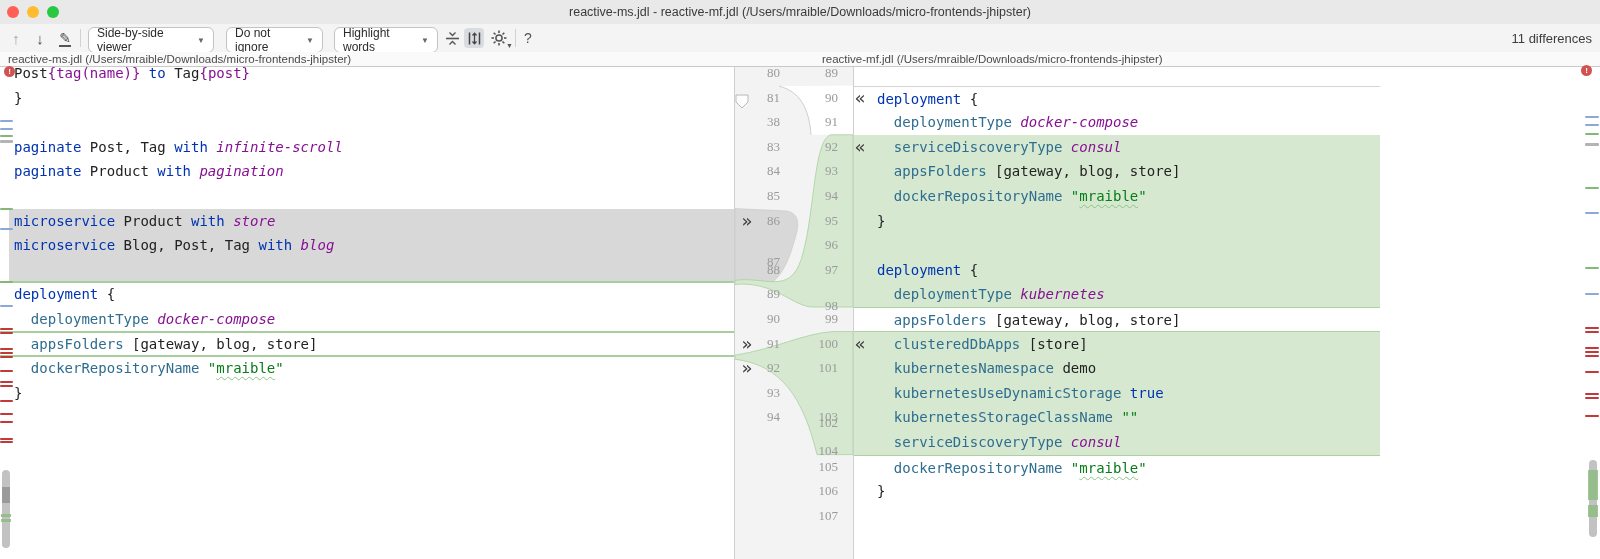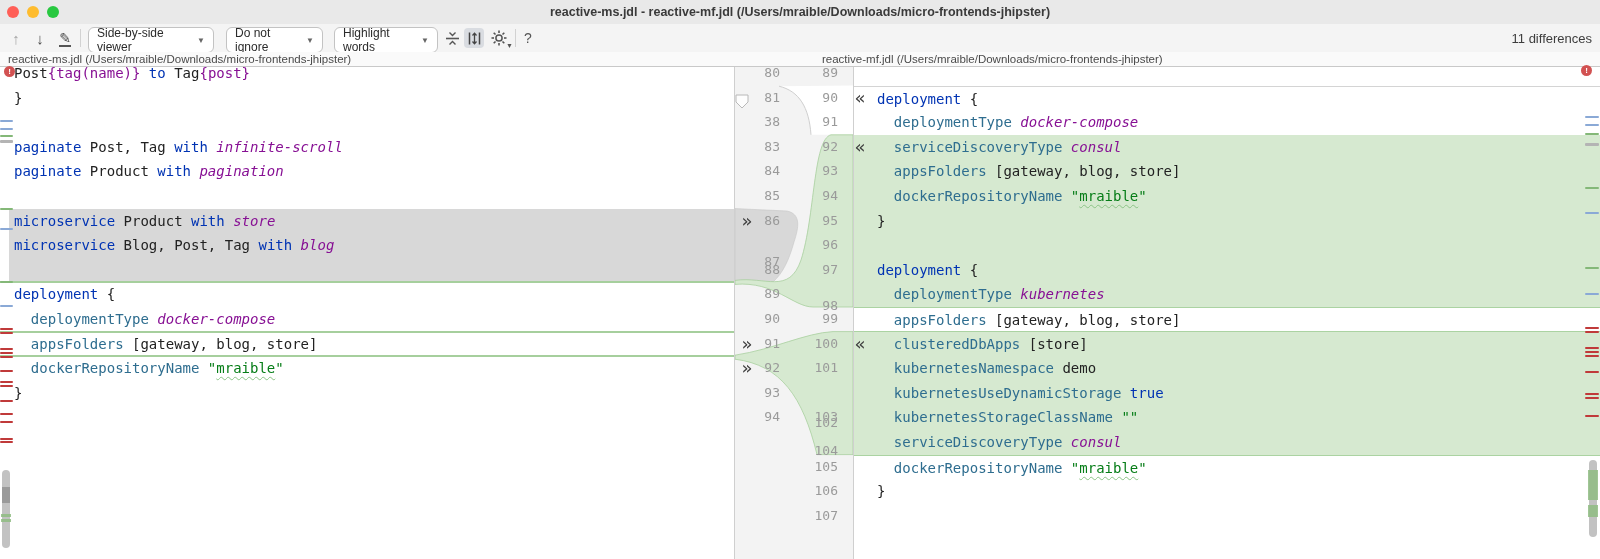--- a/index.html
+++ b/index.html
@@ -6,21 +6,21 @@
   html,body { width:1600px; height:559px; overflow:hidden; }
   body { position:relative; font-family:"Liberation Sans", sans-serif; background:#fff; }
 
   
   .titlebar { position:absolute; left:0; top:0; width:1600px; height:24px; background:#e9e9e9; }
   .tlight { position:absolute; top:6px; width:12px; height:12px; border-radius:50%; }
   .tl-close { left:7px;  background:#ff5f57; }
   .tl-min   { left:27px; background:#febc2e; }
   .tl-zoom  { left:47px; background:#28c840; }
   .win-title { position:absolute; top:5px; left:0; width:100%; text-align:center;
-               font-size:12.5px; font-weight:bold; color:#3a3a3a; }
+               font-size:12.5px; font-weight:normal; color:#3a3a3a; }
 
   
   .toolbar { position:absolute; left:0; top:24px; width:1600px; height:28px; background:#f4f4f4; }
   .tb-item { position:absolute; top:0; height:28px; display:flex; align-items:center; justify-content:center; }
   .arrow-up   { left:6px;  width:20px; font-size:15px; color:#a6a6a6; }
   .arrow-down { left:30px; width:20px; font-size:15px; color:#4c4c4c; }
   .pencil { left:54px; width:22px; font-size:14px; color:#444; flex-direction:column; }
   .pencil .bar { width:12px; height:2px; background:#555; margin-top:-1px; }
   .tb-sep { position:absolute; top:5px; width:1px; height:18px; background:#d2d2d2; }
   .dropdown { position:absolute; top:3px; height:22px; background:#fff; border:1px solid #c3c3c3;
@@ -34,21 +34,21 @@
   .help { font-size:14px; color:#555; }
   .diff-count { position:absolute; right:8px; top:0; height:28px; display:flex; align-items:center;
                 font-size:13px; color:#3d3d3d; }
 
   
   .headers { position:absolute; left:0; top:52px; width:1600px; height:15px; background:#fafafa;
              border-bottom:1px solid #c9c9c9; }
   .pane-header { position:absolute; top:1px; font-size:11.5px; color:#4a4a4a; white-space:nowrap; }
 
   
-  .content { position:absolute; left:0; top:67px; width:1600px; height:492px; overflow:hidden; }
+  .content { position:absolute; left:0; top:67px; width:1380px; height:492px; overflow:hidden; }
   .pane { position:absolute; top:0; height:492px; background:#fff; overflow:hidden; }
   #left-pane  { left:0;   width:735px; border-right:1px solid #cfcfcf; }
   #divider    { left:735px; width:118px; }
   #right-pane { left:853px; width:747px; border-left:1px solid #cfcfcf; }
   .rows { position:absolute; left:0; top:-6px; width:100%; }
   .crow { position:absolute; width:100%; height:24.6px;
           font-family:"DejaVu Sans Mono","Liberation Mono",monospace;
           font-size:14px; line-height:24.6px; white-space:pre; color:#222; }
   #left-pane .crow  { padding-left:14px; }
   #right-pane .crow { padding-left:23px; }
@@ -60,21 +60,21 @@
   .tk-s { color:#067d17; }
   .tk-w { color:#067d17; text-decoration:underline wavy #8cc487 1px; text-underline-offset:3px; }
   .tk-b { color:#0033b3; }
   .tk-t { color:#222; }
   .tk-f { color:#871094; }
   .ins-marker { position:absolute; left:0; width:735px; height:2px; background:#a6cf9d; }
 
   
   .gut-col { position:absolute; top:-6px; font-family:"DejaVu Sans Mono","Liberation Mono",monospace;
              font-size:13px; color:#9a9a9a; }
-  .gnum { position:absolute; height:24.6px; line-height:24.6px; width:100%; text-align:right; }
+  .gnum { position:absolute; height:24.6px; line-height:24.6px; width:100%; text-align:right;font-family:Liberation Serif, serif; }
   #gut-left  { left:0;  width:45px; }
   #gut-right { left:60px; width:43px; }
   .chevron { position:absolute; width:22px; text-align:center; font-size:18px; color:#3f3f3f;
              font-family:"DejaVu Sans",sans-serif; line-height:20px; cursor:pointer; }
 
   
   .stripe-mark { position:absolute; border-radius:1px; }
   .sm-blue { background:#8aa9d6; }
   .sm-green { background:#84b878; }
   .sm-gray { background:#b4b4b4; }

